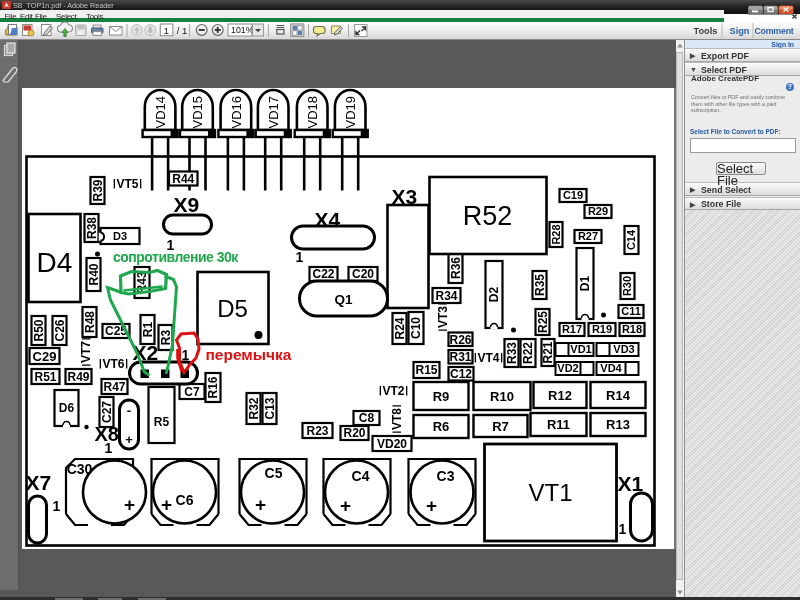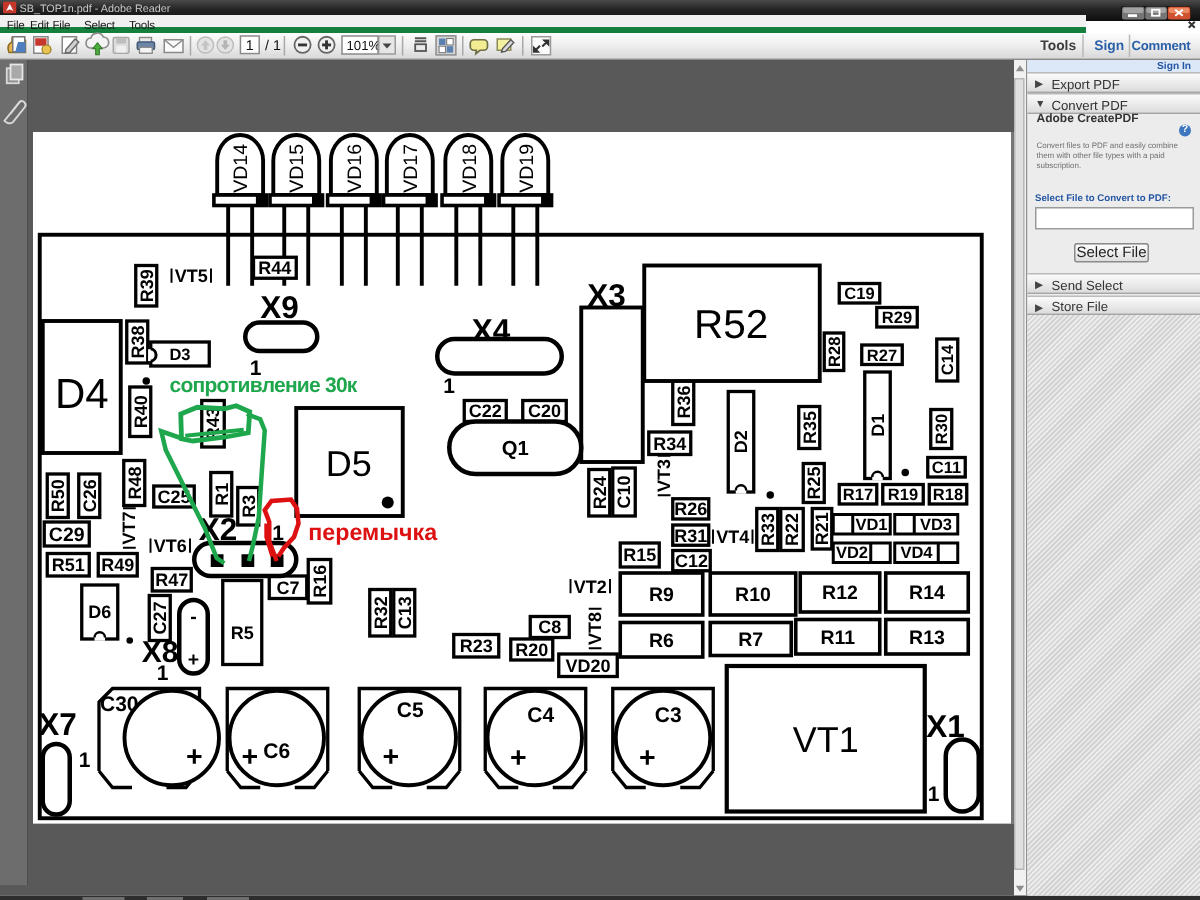--- a/index.html
+++ b/index.html
@@ -13,30 +13,30 @@
 #canvas{position:absolute;left:0;top:40px;width:675.5px;height:557px;background:#595959}
 #sidebar{position:absolute;left:0;top:40px;width:19px;height:550px;background:#6d6d6d;border-right:1.5px solid #4e4e4e}
 #page{position:absolute;left:21.5px;top:88px;width:652.5px;height:461px;background:#fff}
 #pageedge{position:absolute;left:674px;top:88px;width:1.5px;height:461px;background:#777}
 #vscroll{position:absolute;left:675.5px;top:40px;width:8px;height:557px;background:#f1f1f1}
 #vthumb{position:absolute;left:676px;top:52px;width:7px;height:528px;background:#e0e0e0;border:1px solid #b8b8b8}
 #panelborder{position:absolute;left:683.5px;top:40px;width:1.5px;height:557px;background:#8f8f8f}
 #panel{position:absolute;left:685px;top:40px;width:115px;height:557px;background:#ececec}
 #signin{position:absolute;left:685px;top:40px;width:115px;height:8.5px;background:#dce7f7;border-bottom:1px solid #c0cfe4}
 #signin span{position:absolute;right:6px;top:1px;font-size:6.8px;font-weight:bold;color:#2456a4}
-.phead{position:absolute;left:685px;width:115px;height:13.5px;background:linear-gradient(#fbfbfb,#dcdcdc);border-top:1px solid #bbb;border-bottom:1px solid #a5a5a5;font-size:8.8px;font-weight:normal;color:#333}
+.phead{position:absolute;left:685px;width:115px;height:13.5px;background:linear-gradient(#fbfbfb,#dcdcdc);border-top:1px solid #bbb;border-bottom:1px solid #a5a5a5;font-size:8.8px;font-weight:bold;color:#333}
 .phead .arr{position:absolute;left:5px;top:3px;font-size:7px;color:#444}
 .phead .lbl{position:absolute;left:16px;top:1.5px}
 #hatch{position:absolute;left:685px;top:210px;width:115px;height:387px;background:repeating-linear-gradient(-45deg,#ebebeb 0 1.2px,#d3d3d3 1.2px 2.4px)}
 #pcontent .h{position:absolute;left:691px;top:74px;font-size:8px;font-weight:bold;color:#333}
 #pcontent .q{position:absolute;left:786px;top:82.5px;width:8px;height:8px;border-radius:50%;background:#3f76c0;color:#fff;font-size:7px;text-align:center;line-height:8.5px;font-weight:bold}
 #pcontent .p{position:absolute;left:691px;top:93.5px;width:160px;font-size:7.8px;line-height:9.6px;color:#6e6e6e;transform:scale(0.68);transform-origin:0 0}
 #pcontent .lnk{position:absolute;left:690px;top:127.5px;white-space:nowrap;font-size:8.6px;transform:scale(0.75);transform-origin:0 0;font-weight:bold;color:#2456a4}
 #pcontent .inp{position:absolute;left:689.5px;top:138px;width:106px;height:14.5px;background:#fff;border:1px solid #9a9a9a}
-#pcontent .btn{position:absolute;left:716px;top:161.5px;width:50px;height:13.5px;background:linear-gradient(#fdfdfd,#dedede);border:1px solid #8a8a8a;border-radius:2px;font-size:10px;color:#222;text-align:center;line-height:12.5px}
+#pcontent .btn{position:absolute;left:716px;top:161.5px;width:50px;height:13.5px;background:linear-gradient(#fdfdfd,#dedede);border:1px solid #8a8a8a;border-radius:2px;font-size:13px;color:#222;text-align:left;line-height:12.5px}
 #bottomstrip{position:absolute;left:0;top:597px;width:800px;height:3px;background:#2d2d2d}
 .smudge{position:absolute;top:597.5px;height:2.5px;background:#6e6e6e}
 #winbtns{position:absolute;left:747px;top:0.5px;width:47px;height:9px}
 </style></head>
 <body>
 <div id="titlebar">
  <svg class="abs" style="left:2px;top:1px" width="9" height="8">
       <rect width="9" height="8" rx="1" fill="#c6372b"></rect>
       <path d="M2,6.5 L4.5,1.5 L7,6.5 Q4.5,4.2 2,6.5Z" fill="#fff"></path>
     </svg>
@@ -364,21 +364,21 @@
 <div id="hatch"></div>
 <div id="signin">
     <span>Sign In</span>
   </div>
 <div class="phead" style="top:48px">
     <span class="arr">▶</span>
     <span class="lbl">Export PDF</span>
   </div>
 <div class="phead" style="top:62px">
     <span class="arr">▼</span>
-    <span class="lbl">Convert PDF</span>
+    <span class="lbl">Select PDF</span>
   </div>
 <div class="phead" style="top:182px">
     <span class="arr">▶</span>
     <span class="lbl">Send Select</span>
   </div>
 <div class="phead" style="top:196.5px">
     <span class="arr">▶</span>
     <span class="lbl">Store File</span>
   </div>
 <div id="pcontent">

